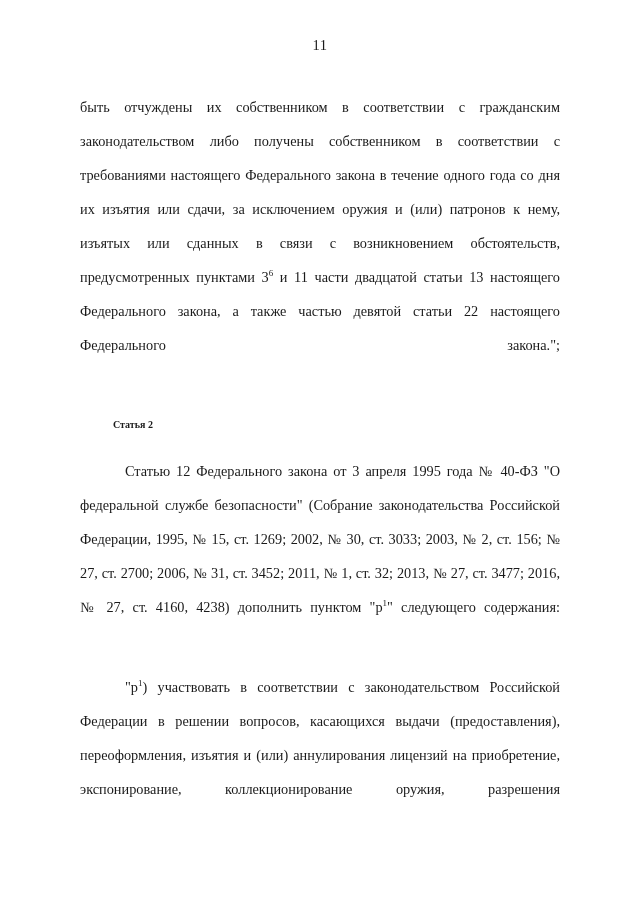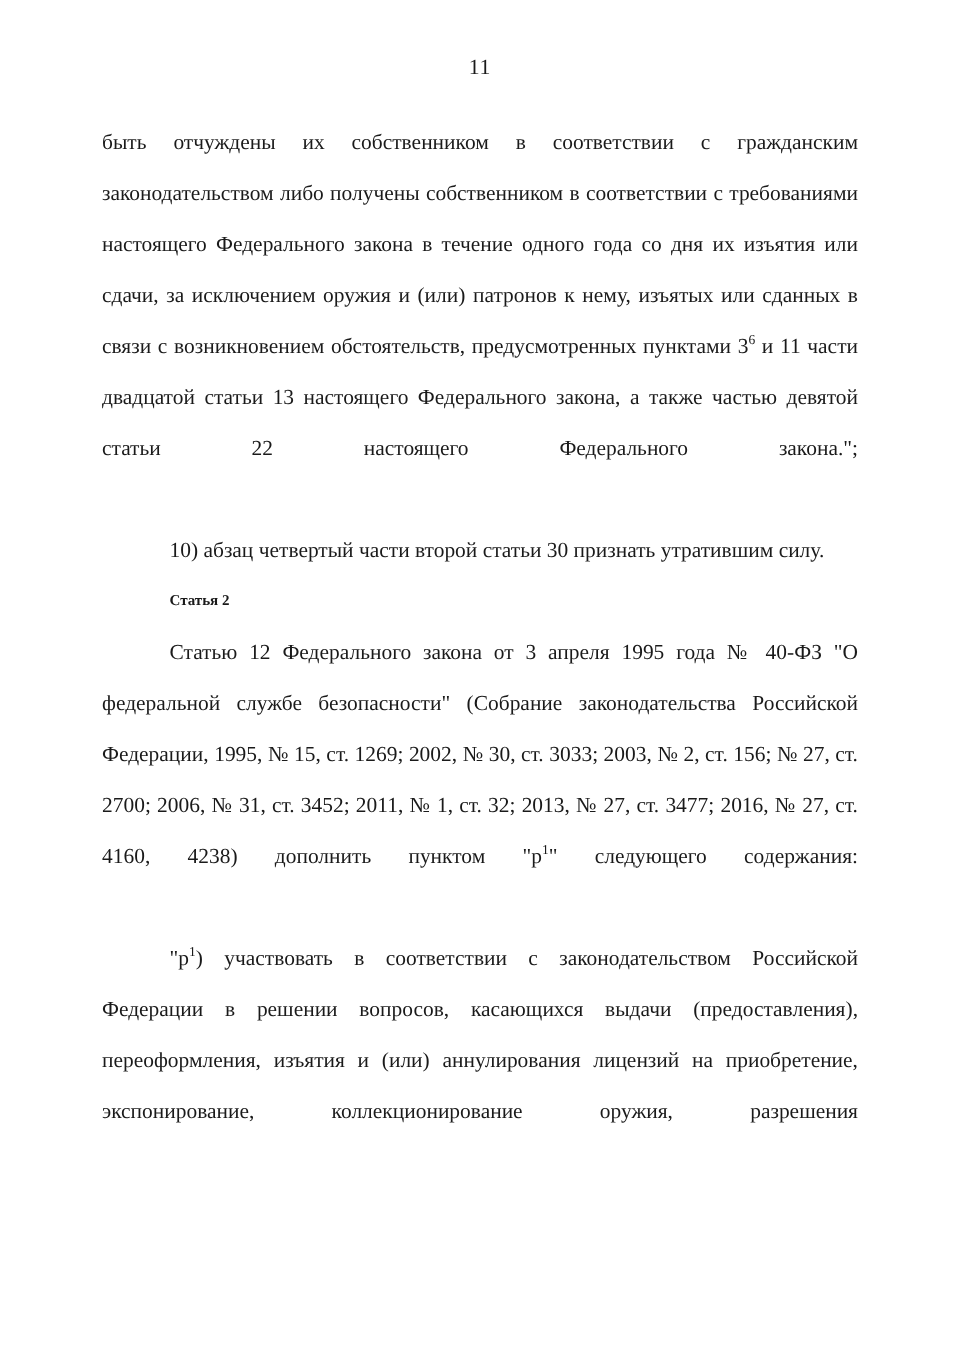--- a/index.html
+++ b/index.html
@@ -32,21 +32,21 @@
     line-height: 1;
     letter-spacing: 0.5px;
   }
   .body-text {
     position: absolute;
     top: 78px;
     left: 68px;
     width: 504px;
   }
   p.para {
-    margin: 0;
+    margin: 12px;
     padding: 0;
     font-size: 14.3px;
     line-height: 34px;
     text-align: justify;
     text-justify: inter-word;
     text-indent: 0;
     -webkit-hyphens: none;
     hyphens: none;
     font-family: Liberation Serif, serif;
   }
@@ -80,21 +80,20 @@
 <body>
 
 <div class="page">
 
   <div class="page-number">11</div>
 
   <div class="body-text">
 
     <p class="para"><span>быть отчуждены их собственником в соответствии с гражданским законодательством либо получены собственником в соответствии с требованиями настоящего Федерального закона в течение одного года со дня их изъятия или сдачи, за исключением оружия и (или) патронов к нему, изъятых или сданных в связи с возникновением обстоятельств, предусмотренных пунктами 3</span><sup>6</sup><span> и 11 части двадцатой статьи 13 настоящего Федерального закона, а также частью девятой статьи 22 настоящего Федерального закона.";</span></p>
 
-    <p class="para indent noflush"><span>10) абзац четвертый части второй статьи 30 признать утратившим силу.</span></p>
 
     <p class="heading"><span>Статья 2</span></p>
 
     <p class="para indent"><span>Статью 12 Федерального закона от 3 апреля 1995 года № 40-ФЗ "О федеральной службе безопасности" (Собрание законодательства Российской Федерации, 1995, № 15, ст. 1269; 2002, № 30, ст. 3033; 2003, № 2, ст. 156; № 27, ст. 2700; 2006, № 31, ст. 3452; 2011, № 1, ст. 32; 2013, № 27, ст. 3477; 2016, № 27, ст. 4160, 4238) дополнить пунктом "р</span><sup>1</sup><span>" следующего содержания:</span></p>
 
     <p class="para indent"><span>"р</span><sup>1</sup><span>) участвовать в соответствии с законодательством Российской Федерации в решении вопросов, касающихся выдачи (предоставления), переоформления, изъятия и (или) аннулирования лицензий на приобретение, экспонирование, коллекционирование оружия, разрешения</span></p>
 
   </div>
 
 </div>

